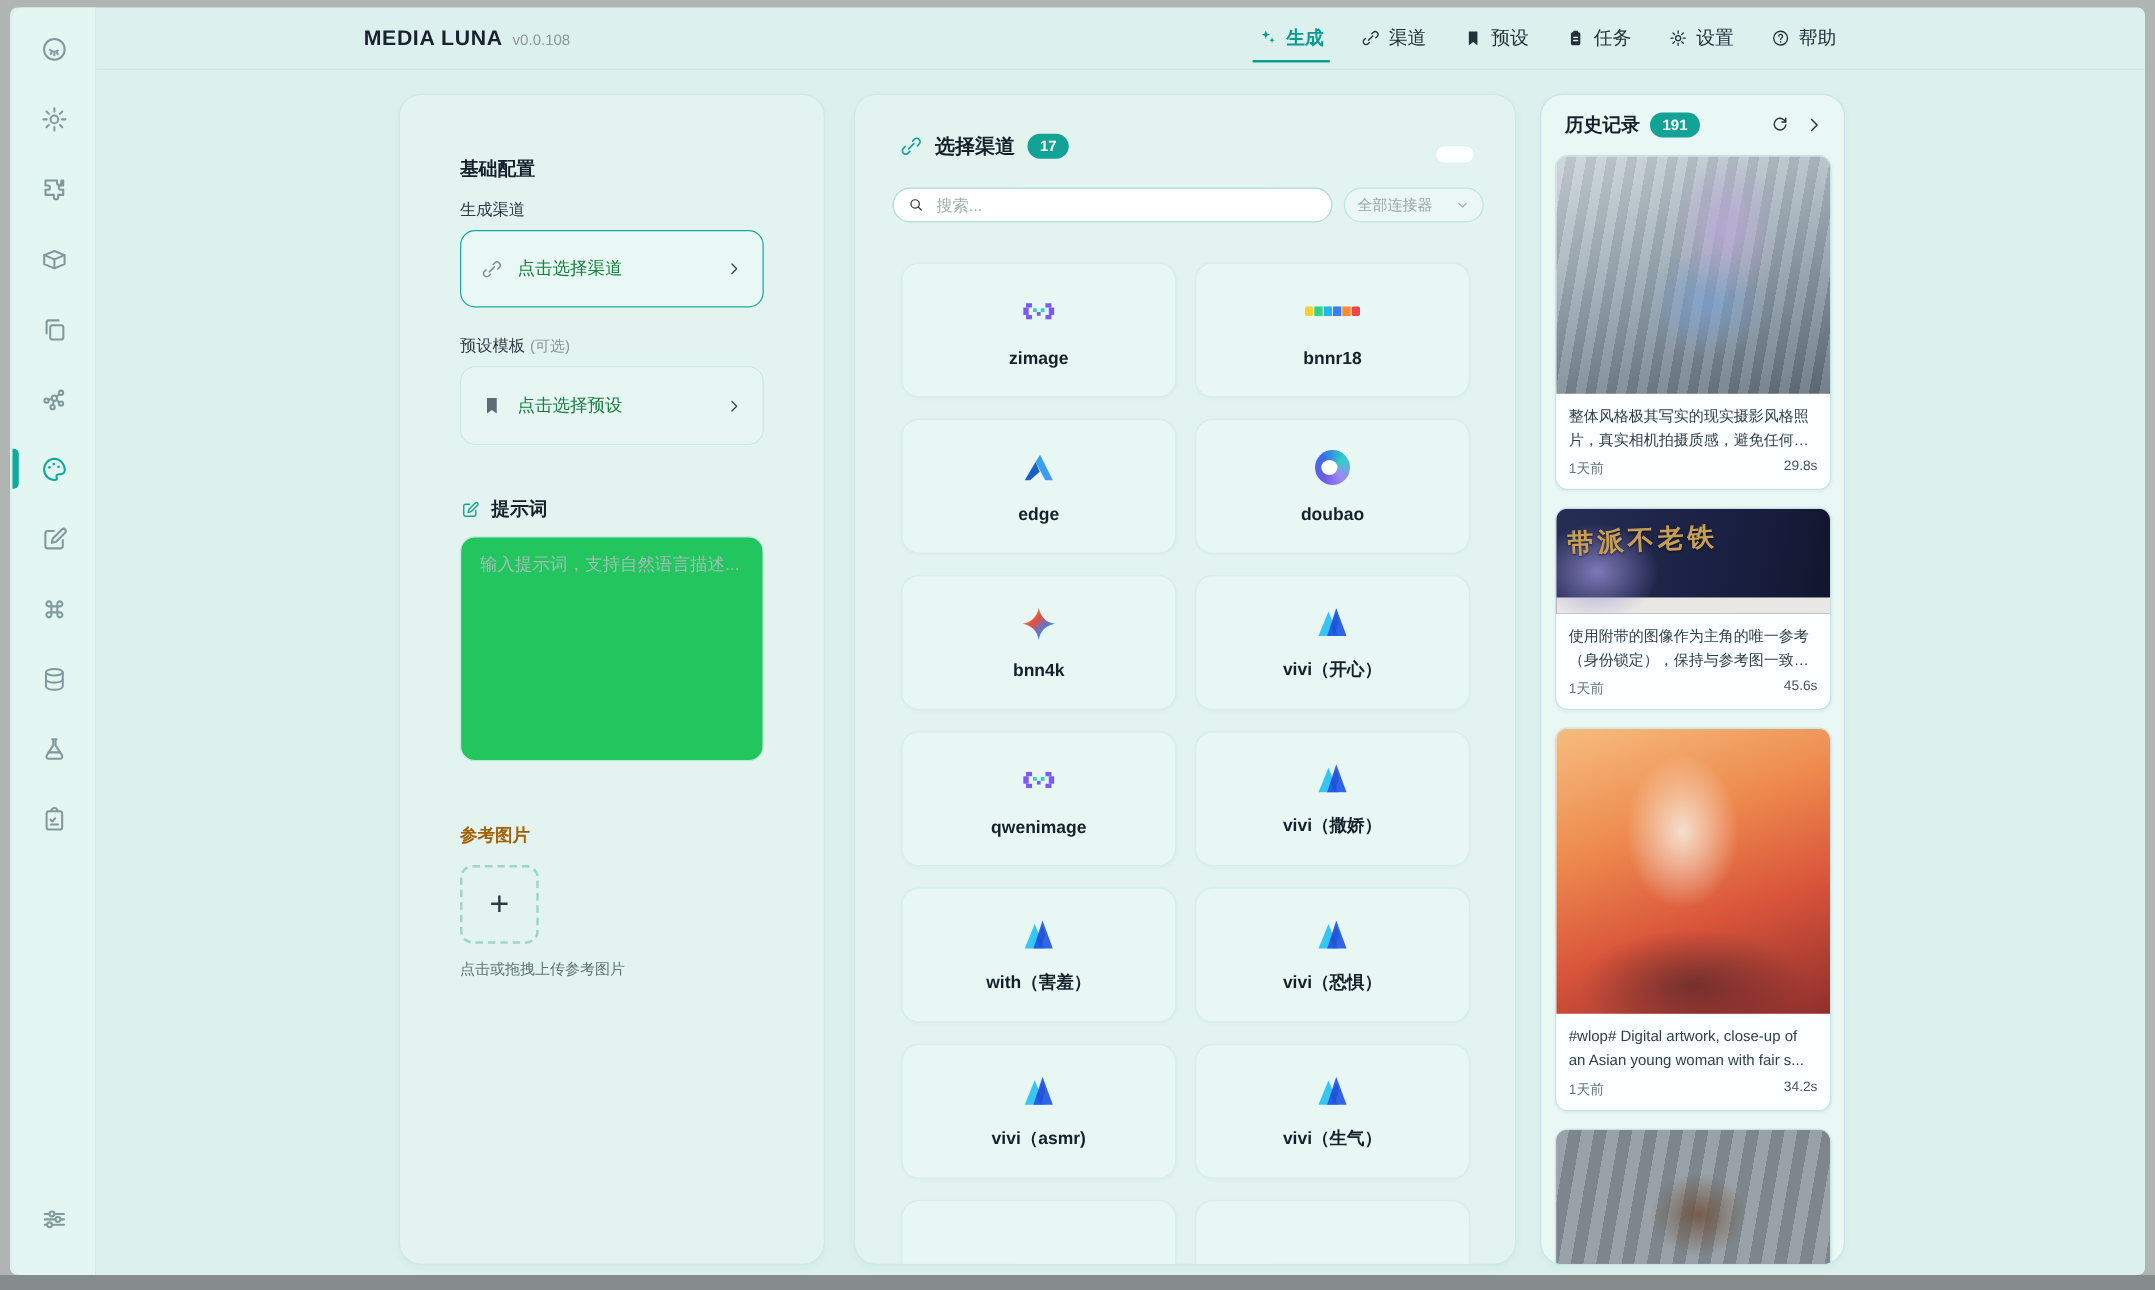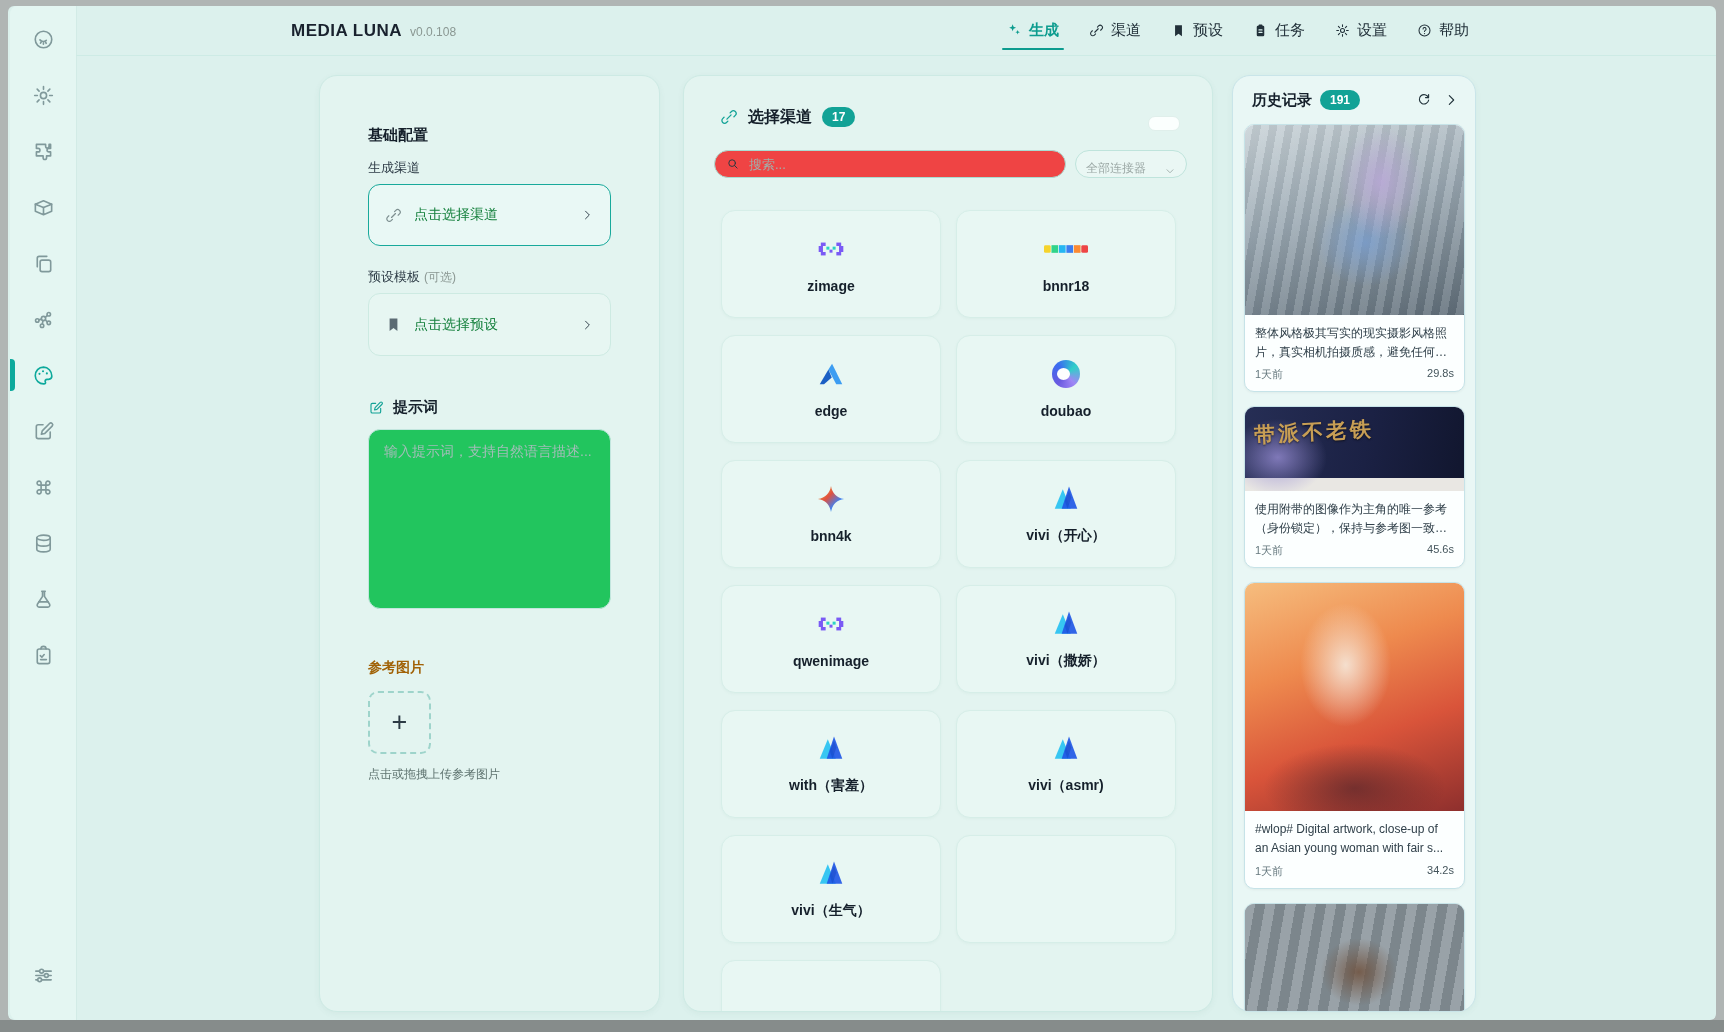--- a/index.html
+++ b/index.html
@@ -72,28 +72,28 @@
 
   
   .ch-head{display:flex;align-items:center;gap:10px;padding:26px 30px 0 36px;height:30px;}
   .ch-head .icn{color:#12a296;}
   .ch-head svg{width:18px;height:18px;}
   .ch-title{font-size:16px;font-weight:800;color:#15202b;}
   .badge{background:#12a296;color:#fff;font-size:12px;font-weight:700;padding:3px 10px;border-radius:999px;}
   .toggle{position:absolute;right:32px;top:40px;width:30px;height:13px;background:#fbfffe;border:1px solid #e0efeb;
     border-radius:7px;cursor:pointer;}
   .ch-search-row{display:flex;gap:9px;align-items:center;margin:18px 25px 0 30px;}
-  .search-box{flex:1;height:28px;border:1px solid #a9dcd2;border-radius:14px;background:#ef4444;display:flex;
+  .search-box{flex:1;height:28px;border:1px solid #a9dcd2;border-radius:14px;background:#ffffff;display:flex;
     align-items:center;gap:7px;padding:0 11px;box-sizing:border-box;color:#2b3940;}
   .search-box svg{width:14px;height:14px;}
   .search-box input{border:none;background:transparent;outline:none;font-size:13px;color:#333;width:100%;
     font-family:inherit;}
   .search-box input::placeholder{color:#9fb1ad;}
   .filter-box{width:112px;height:28px;border:1px solid #bfe4dc;border-radius:14px;background:#eaf7f4;display:flex;
-    align-items:flex-end;justify-content:space-between;padding:0 10px;font-size:12px;color:#9aa7a4;cursor:pointer;box-sizing:border-box;}
+    align-items:center;justify-content:space-between;padding:0 10px;font-size:12px;color:#9aa7a4;cursor:pointer;box-sizing:border-box;}
   .filter-box svg{width:12px;height:12px;}
   .ch-grid{display:grid;grid-template-columns:220px 220px;gap:17px 15px;padding:32px 0 0 37px;}
   .ch-card{height:108px;background:#e8f7f3;border:1px solid #d6eee8;border-radius:14px;display:flex;flex-direction:column;
     align-items:center;justify-content:center;gap:14px;cursor:pointer;box-shadow:0 1px 3px rgba(70,130,120,.05);box-sizing:border-box;}
   .ch-card .icwrap{height:30px;display:flex;align-items:center;justify-content:center;}
   .ch-name{font-size:14px;font-weight:700;color:#15202b;}
   .swirl{width:28px;height:28px;border-radius:50%;position:relative;display:inline-block;
     background:conic-gradient(from 220deg,#6a5be0,#3a6cf0 100deg,#2fd0c8 190deg,#9f86f5 280deg,#6a5be0);}
   .swirl i{position:absolute;left:5px;top:8px;width:13px;height:12px;background:#fdfefe;border-radius:50%;}
 
@@ -523,20 +523,30 @@
           <span class="ch-name">with（害羞）</span>
         </div>
         <div class="ch-card">
           <span class="icwrap icn">
             <svg class="raw" viewBox="0 0 28 28" width="30" height="30">
               <path fill="#37c6f2" d="M3.5 24L11 5.8 18.5 24z"></path>
               <path fill="#2158e6" fill-opacity=".92" d="M10 24L16.8 3.2 24.5 24z"></path>
               <path fill="#0f3bb4" fill-opacity=".35" d="M12.9 16.9l3.9-9.6 2.2 6.3-3.6 10.4z"></path>
             </svg>
           </span>
+          <span class="ch-name">vivi（恐惧）</span>
+        </div>
+        <div class="ch-card">
+          <span class="icwrap icn">
+            <svg class="raw" viewBox="0 0 28 28" width="30" height="30">
+              <path fill="#37c6f2" d="M3.5 24L11 5.8 18.5 24z"></path>
+              <path fill="#2158e6" fill-opacity=".92" d="M10 24L16.8 3.2 24.5 24z"></path>
+              <path fill="#0f3bb4" fill-opacity=".35" d="M12.9 16.9l3.9-9.6 2.2 6.3-3.6 10.4z"></path>
+            </svg>
+          </span>
           <span class="ch-name">vivi（asmr)</span>
         </div>
         <div class="ch-card">
           <span class="icwrap icn">
             <svg class="raw" viewBox="0 0 28 28" width="30" height="30">
               <path fill="#37c6f2" d="M3.5 24L11 5.8 18.5 24z"></path>
               <path fill="#2158e6" fill-opacity=".92" d="M10 24L16.8 3.2 24.5 24z"></path>
               <path fill="#0f3bb4" fill-opacity=".35" d="M12.9 16.9l3.9-9.6 2.2 6.3-3.6 10.4z"></path>
             </svg>
           </span>

